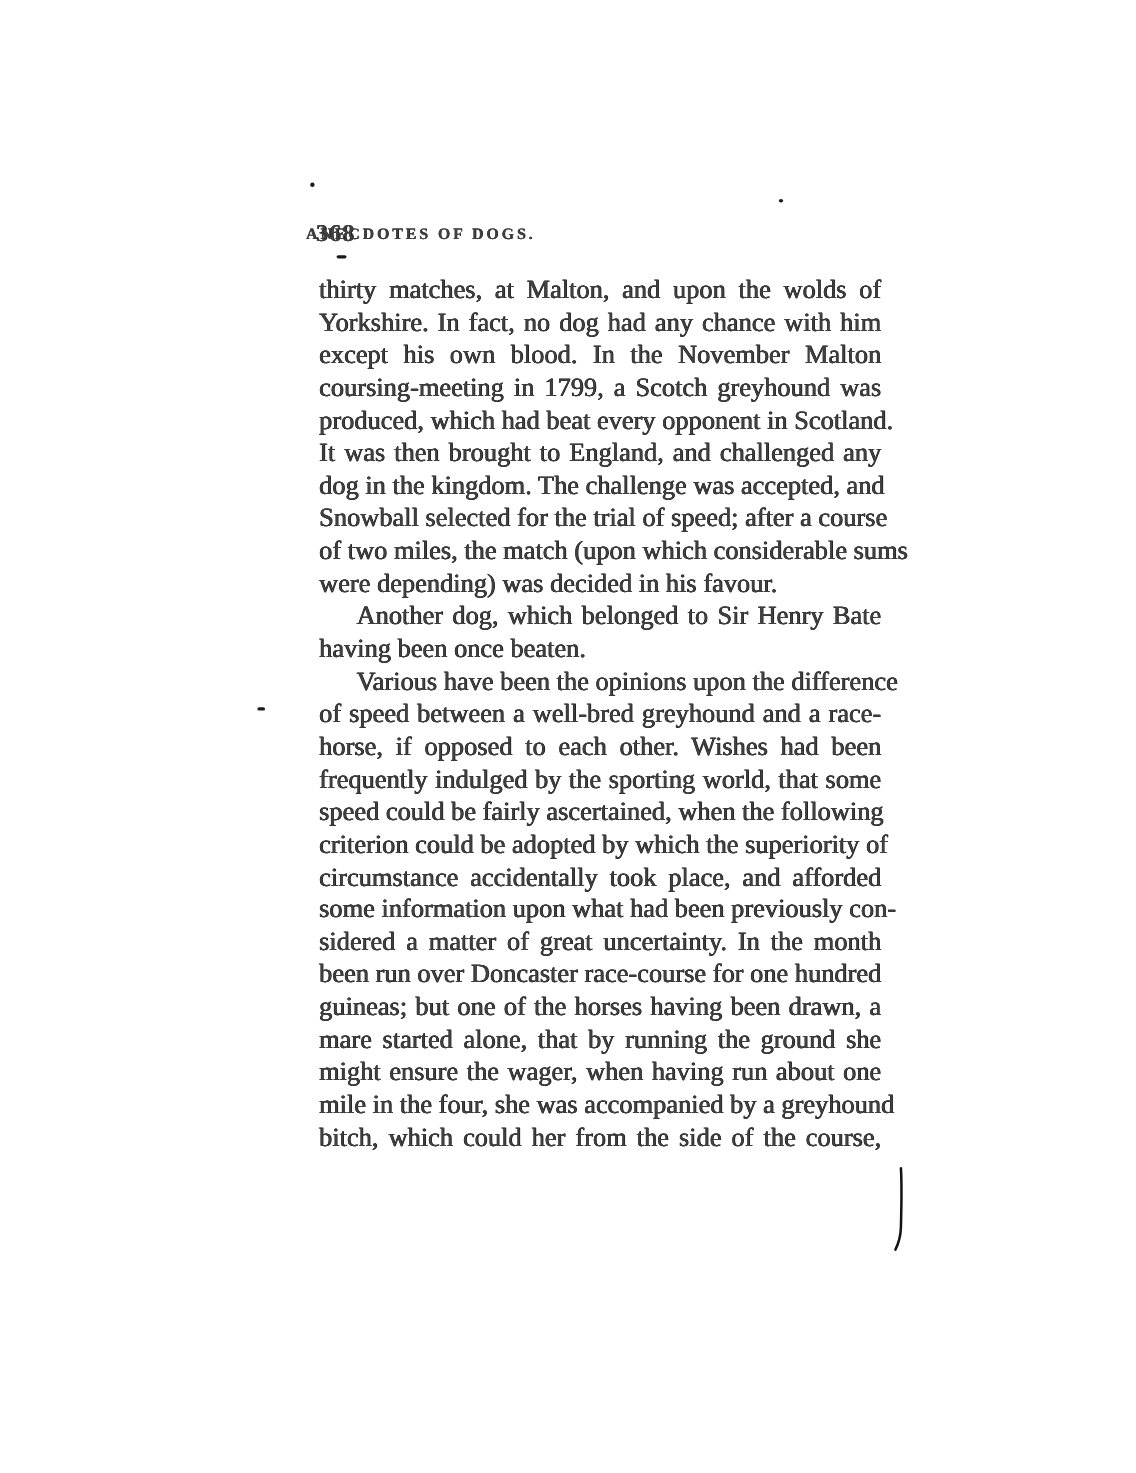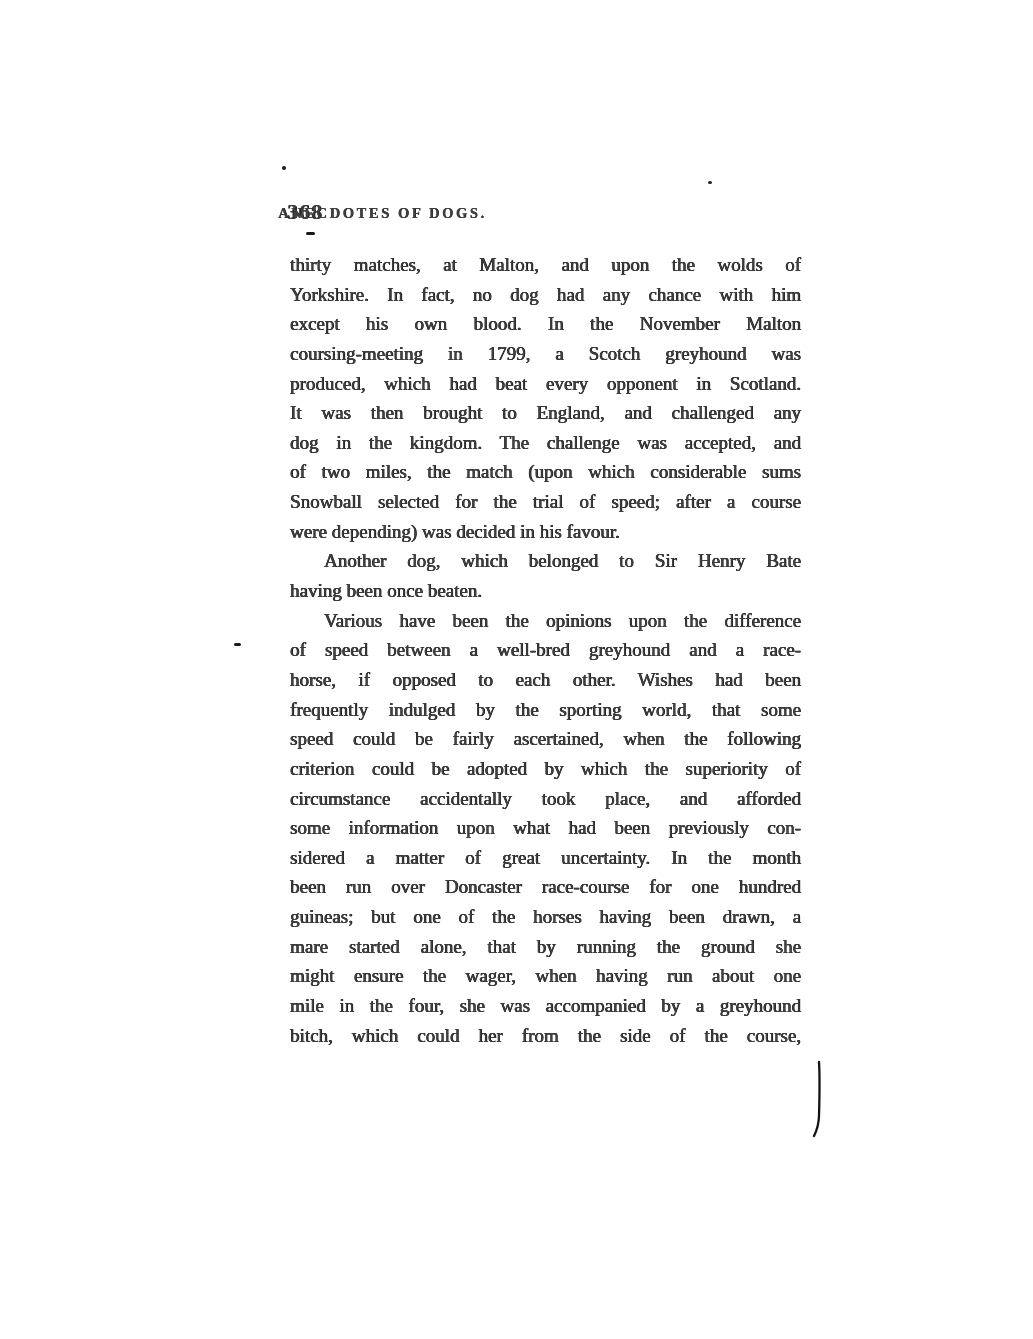--- a/index.html
+++ b/index.html
@@ -40,21 +40,21 @@
     left: 306px; top: 232px;
     width: 9px; height: 3px;
     background: #1a1a1a;
     border-radius: 2px;
   }
   
   .textblock {
     position: absolute;
     left: 290px; top: 250px;
     width: 511px;
-    font-size: 19px;
+    font-size: 24px;
     line-height: 29.65px;
     text-shadow: 0.45px 0 0 #0d0d0d, -0.15px 0 0 #0d0d0d;
   }
   .line {
     white-space: nowrap;
     text-align: justify;
     text-align-last: justify;
     height: 29.65px;
   }
   .line.end { text-align-last: left; }
@@ -84,22 +84,22 @@
   <div class="num-dash"></div>
 
   <div class="textblock">
     <div class="line">thirty matches, at Malton, and upon the wolds of</div>
     <div class="line">Yorkshire.  In fact, no dog had any chance with him</div>
     <div class="line">except his own blood.  In the November Malton</div>
     <div class="line">coursing-meeting in 1799, a Scotch greyhound was</div>
     <div class="line">produced, which had beat every opponent in Scotland.</div>
     <div class="line">It was then brought to England, and challenged any</div>
     <div class="line">dog in the kingdom.  The challenge was accepted, and</div>
+    <div class="line">Snowball selected for the trial of speed; after a course</div>
     <div class="line">of two miles, the match (upon which considerable sums</div>
-    <div class="line">Snowball selected for the trial of speed; after a course</div>
     <div class="line end">were depending) was decided in his favour.</div>
     <div class="line indent">Another dog, which belonged to Sir Henry Bate</div>
     <div class="line end">having been once beaten.</div>
     <div class="line indent">Various have been the opinions upon the difference</div>
     <div class="line">of speed between a well-bred greyhound and a race-</div>
     <div class="line">horse, if opposed to each other.  Wishes had been</div>
     <div class="line">frequently indulged by the sporting world, that some</div>
     <div class="line">speed could be fairly ascertained, when the following</div>
     <div class="line">criterion could be adopted by which the superiority of</div>
     <div class="line">circumstance accidentally took place, and afforded</div>

